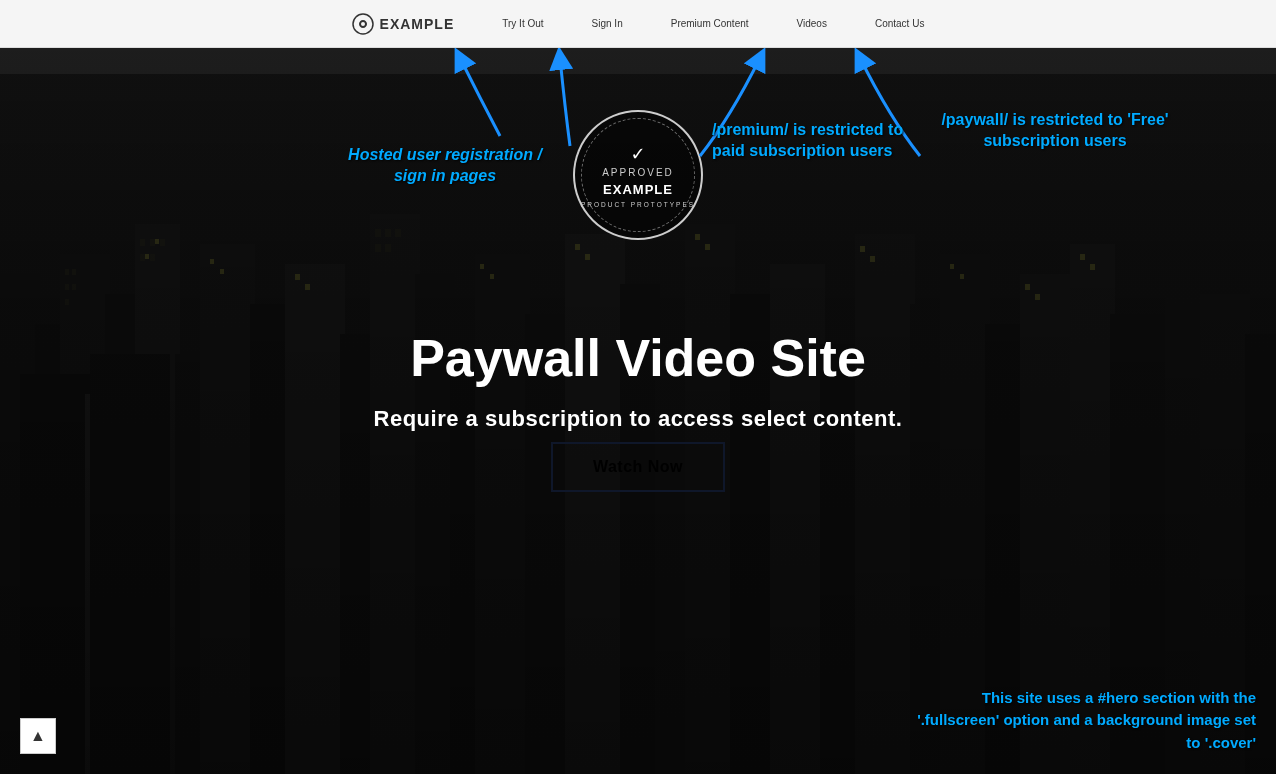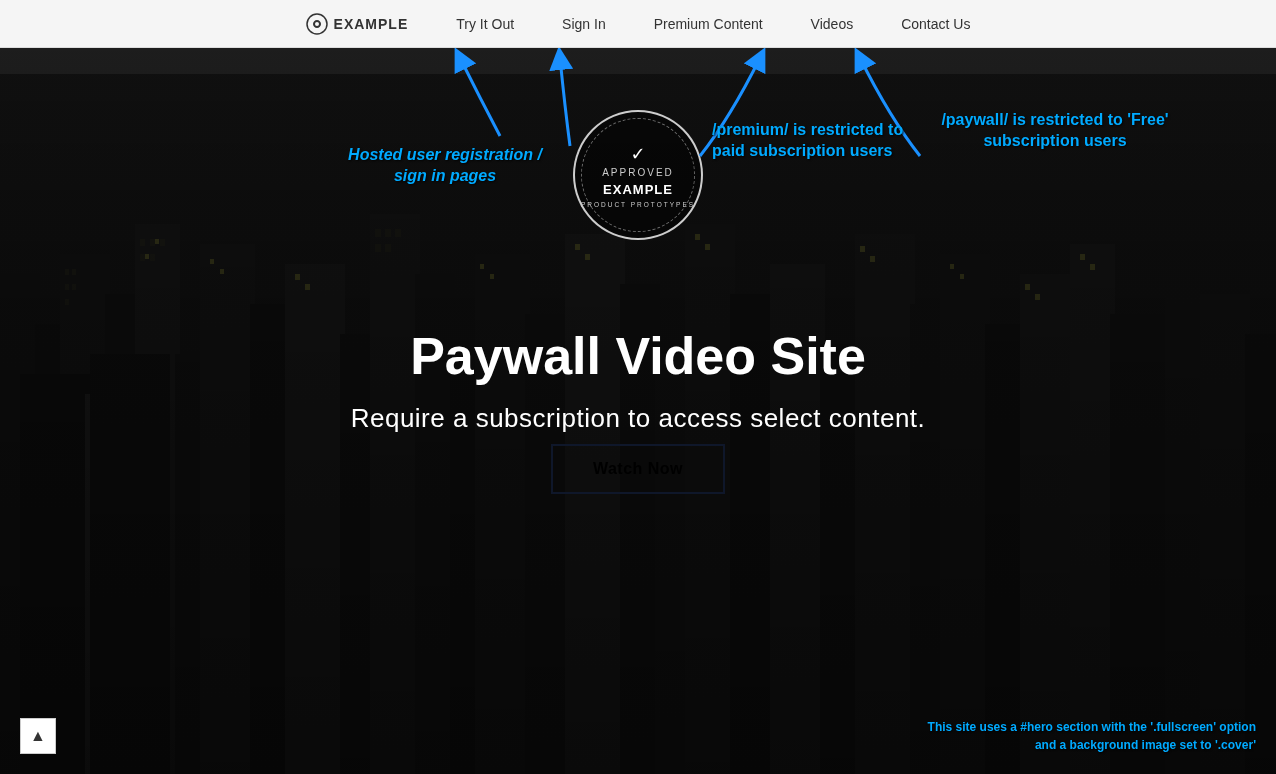--- a/index.html
+++ b/index.html
@@ -30,21 +30,21 @@
       font-weight: bold;
       color: #333;
       text-decoration: none;
       letter-spacing: 1px;
     }
     .nav-logo-icon {
       width: 22px;
       height: 22px;
     }
     .nav-link {
-      font-size: 14px;
+      font-size: 10px;
       color: #333;
       text-decoration: none;
       font-weight: 500;
       cursor: pointer;
     }
 
     
     .hero {
       position: absolute;
       top: 0; left: 0; right: 0; bottom: 0;
@@ -72,23 +72,23 @@
     }
 
     .hero-title {
       font-size: 52px;
       font-weight: 900;
       color: #ffffff;
       margin-bottom: 18px;
       line-height: 1.1;
     }
     .hero-subtitle {
-      font-size: 26px;
+      font-size: 22px;
       color: #ffffff;
-      font-weight: 400;
+      font-weight: 700;
       margin-bottom: 10px;
       letter-spacing: 0.5px;
     }
     .hero-desc {
       font-size: 15px;
       color: #cccccc;
       max-width: 700px;
       line-height: 1.6;
       margin-bottom: 36px;
     }
@@ -196,21 +196,21 @@
       text-align: center;
       text-shadow: 1px 1px 2px rgba(0,0,0,0.8);
     }
 
     
     .ann-bottom-right {
       right: 20px;
       bottom: 20px;
       width: 340px;
       text-align: right;
-      font-size: 12px;
+      font-size: 15px;
       font-weight: 700;
       line-height: 1.5;
       text-shadow: 1px 1px 2px rgba(0,0,0,0.8);
     }
 
     
     .scroll-btn {
       position: absolute;
       bottom: 20px;
       left: 20px;

